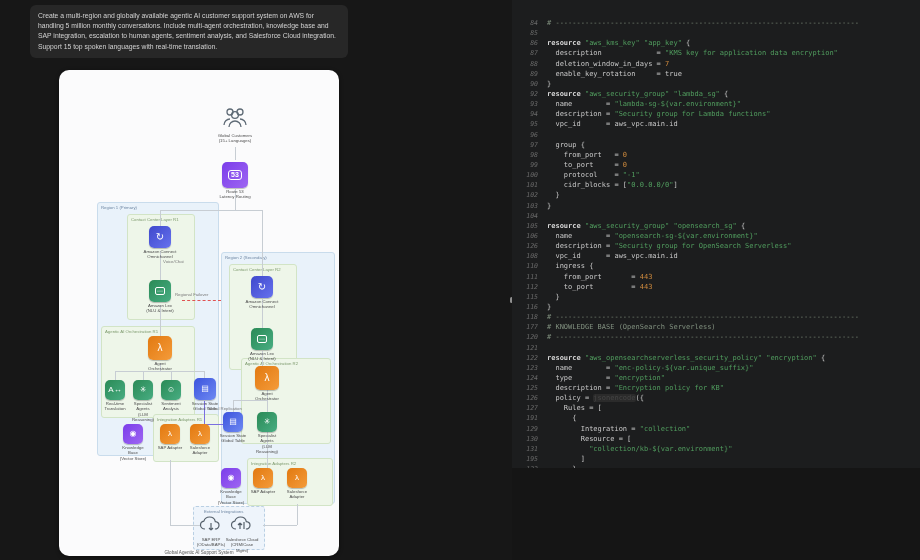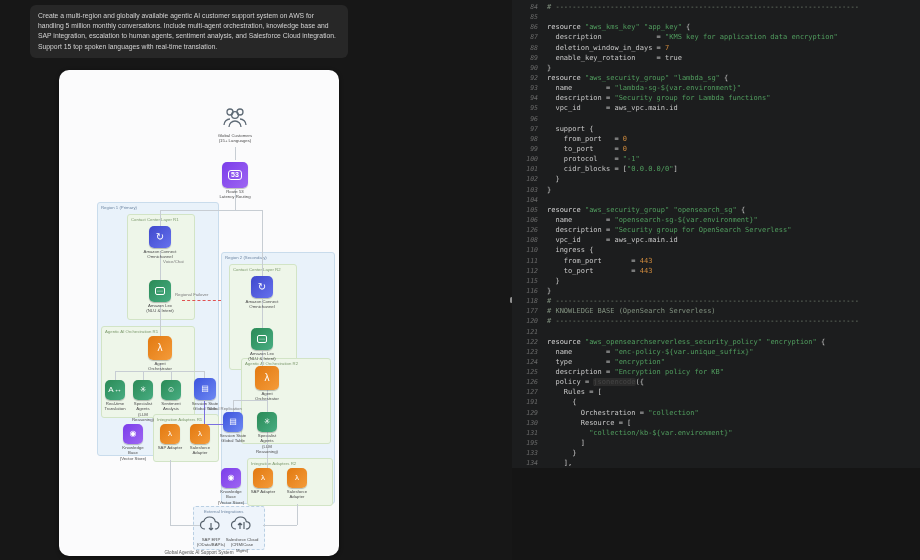--- a/index.html
+++ b/index.html
@@ -42,27 +42,27 @@
             padding:0px 2px;line-height:1.2;}
   .lexbub{border:1px solid #fff;border-radius:2px;font-size:6px;line-height:1;padding:0 1px;}
 
   
   .divider-dot{position:absolute;left:510px;top:297px;width:3px;height:6px;border-radius:2px;
                background:#8f8f8f;}
 
   
   .code-pane{position:absolute;left:512px;top:0;width:408px;height:468px;background:#1c1d1e;
              font-family:"DejaVu Sans Mono",monospace;font-size:7px;overflow:hidden;
-             padding-top:2px;box-sizing:border-box;}
+             padding-top:18px;box-sizing:border-box;}
   .cl{height:10.15px;line-height:10.15px;white-space:pre;display:flex;}
   .ln{display:inline-block;width:26px;text-align:right;margin-right:9px;color:#6a6a6a;
       font-style:italic;font-size:6.5px;flex:none;}
   .ct{flex:1;}
   .p{color:#c9c9c9;}
-  .k{color:#d6d6d6;}
+  .k{color:#d6d6d6;font-weight:bold;}
   .s{color:#519e5f;}
   .n{color:#cf8a3d;}
   .c{color:#80907f;}
   .g{color:#454545;background:#2b2b2b;border-radius:2px;}
 </style>
 </head>
 <body>
 
 <div class="app">
 
@@ -331,21 +331,21 @@
         <div class="cl"><span class="ln">86</span><span class="ct"><span class="k">resource </span><span class="s">"aws_kms_key"</span><span class="p"> </span><span class="s">"app_key"</span><span class="p"> {</span></span></div>
         <div class="cl"><span class="ln">87</span><span class="ct"><span class="p">  description             = </span><span class="s">"KMS key for application data encryption"</span></span></div>
         <div class="cl"><span class="ln">88</span><span class="ct"><span class="p">  deletion_window_in_days = </span><span class="n">7</span></span></div>
         <div class="cl"><span class="ln">89</span><span class="ct"><span class="p">  enable_key_rotation     = true</span></span></div>
         <div class="cl"><span class="ln">90</span><span class="ct"><span class="p">}</span></span></div>
         <div class="cl"><span class="ln">92</span><span class="ct"><span class="k">resource </span><span class="s">"aws_security_group"</span><span class="p"> </span><span class="s">"lambda_sg"</span><span class="p"> {</span></span></div>
         <div class="cl"><span class="ln">93</span><span class="ct"><span class="p">  name        = </span><span class="s">"lambda-sg-${var.environment}"</span></span></div>
         <div class="cl"><span class="ln">94</span><span class="ct"><span class="p">  description = </span><span class="s">"Security group for Lambda functions"</span></span></div>
         <div class="cl"><span class="ln">95</span><span class="ct"><span class="p">  vpc_id      = aws_vpc.main.id</span></span></div>
         <div class="cl"><span class="ln">96</span><span class="ct"></span></div>
-        <div class="cl"><span class="ln">97</span><span class="ct"><span class="p">  support {</span></span></div>
+        <div class="cl"><span class="ln">97</span><span class="ct"><span class="p">  group {</span></span></div>
         <div class="cl"><span class="ln">98</span><span class="ct"><span class="p">    from_port   = </span><span class="n">0</span></span></div>
         <div class="cl"><span class="ln">99</span><span class="ct"><span class="p">    to_port     = </span><span class="n">0</span></span></div>
         <div class="cl"><span class="ln">100</span><span class="ct"><span class="p">    protocol    = </span><span class="s">"-1"</span></span></div>
         <div class="cl"><span class="ln">101</span><span class="ct"><span class="p">    cidr_blocks = [</span><span class="s">"0.0.0.0/0"</span><span class="p">]</span></span></div>
         <div class="cl"><span class="ln">102</span><span class="ct"><span class="p">  }</span></span></div>
         <div class="cl"><span class="ln">103</span><span class="ct"><span class="p">}</span></span></div>
         <div class="cl"><span class="ln">104</span><span class="ct"></span></div>
         <div class="cl"><span class="ln">105</span><span class="ct"><span class="k">resource </span><span class="s">"aws_security_group"</span><span class="p"> </span><span class="s">"opensearch_sg"</span><span class="p"> {</span></span></div>
         <div class="cl"><span class="ln">106</span><span class="ct"><span class="p">  name        = </span><span class="s">"opensearch-sg-${var.environment}"</span></span></div>
         <div class="cl"><span class="ln">126</span><span class="ct"><span class="p">  description = </span><span class="s">"Security group for OpenSearch Serverless"</span></span></div>
@@ -359,21 +359,21 @@
         <div class="cl"><span class="ln">177</span><span class="ct"><span class="c"># KNOWLEDGE BASE (OpenSearch Serverless)</span></span></div>
         <div class="cl"><span class="ln">120</span><span class="ct"><span class="c"># ------------------------------------------------------------------------</span></span></div>
         <div class="cl"><span class="ln">121</span><span class="ct"></span></div>
         <div class="cl"><span class="ln">122</span><span class="ct"><span class="k">resource </span><span class="s">"aws_opensearchserverless_security_policy"</span><span class="p"> </span><span class="s">"encryption"</span><span class="p"> {</span></span></div>
         <div class="cl"><span class="ln">123</span><span class="ct"><span class="p">  name        = </span><span class="s">"enc-policy-${var.unique_suffix}"</span></span></div>
         <div class="cl"><span class="ln">124</span><span class="ct"><span class="p">  type        = </span><span class="s">"encryption"</span></span></div>
         <div class="cl"><span class="ln">125</span><span class="ct"><span class="p">  description = </span><span class="s">"Encryption policy for KB"</span></span></div>
         <div class="cl"><span class="ln">126</span><span class="ct"><span class="p">  policy = </span><span class="g">jsonencode</span><span class="p">({</span></span></div>
         <div class="cl"><span class="ln">127</span><span class="ct"><span class="p">    Rules = [</span></span></div>
         <div class="cl"><span class="ln">191</span><span class="ct"><span class="p">      {</span></span></div>
-        <div class="cl"><span class="ln">129</span><span class="ct"><span class="p">        Orchestration = </span><span class="s">"collection"</span></span></div>
+        <div class="cl"><span class="ln">129</span><span class="ct"><span class="p">        Integration = </span><span class="s">"collection"</span></span></div>
         <div class="cl"><span class="ln">130</span><span class="ct"><span class="p">        Resource = [</span></span></div>
         <div class="cl"><span class="ln">131</span><span class="ct"><span class="p">          </span><span class="s">"collection/kb-${var.environment}"</span></span></div>
         <div class="cl"><span class="ln">195</span><span class="ct"><span class="p">        ]</span></span></div>
         <div class="cl"><span class="ln">133</span><span class="ct"><span class="p">      }</span></span></div>
         <div class="cl"><span class="ln">134</span><span class="ct"><span class="p">    ],</span></span></div>
         <div class="cl"><span class="ln">136</span><span class="ct"><span class="p">  })</span></span></div>
         <div class="cl"><span class="ln">137</span><span class="ct"><span class="p">}</span></span></div>
         <div class="cl"><span class="ln">138</span><span class="ct"></span></div>
       </div>
   </div>

